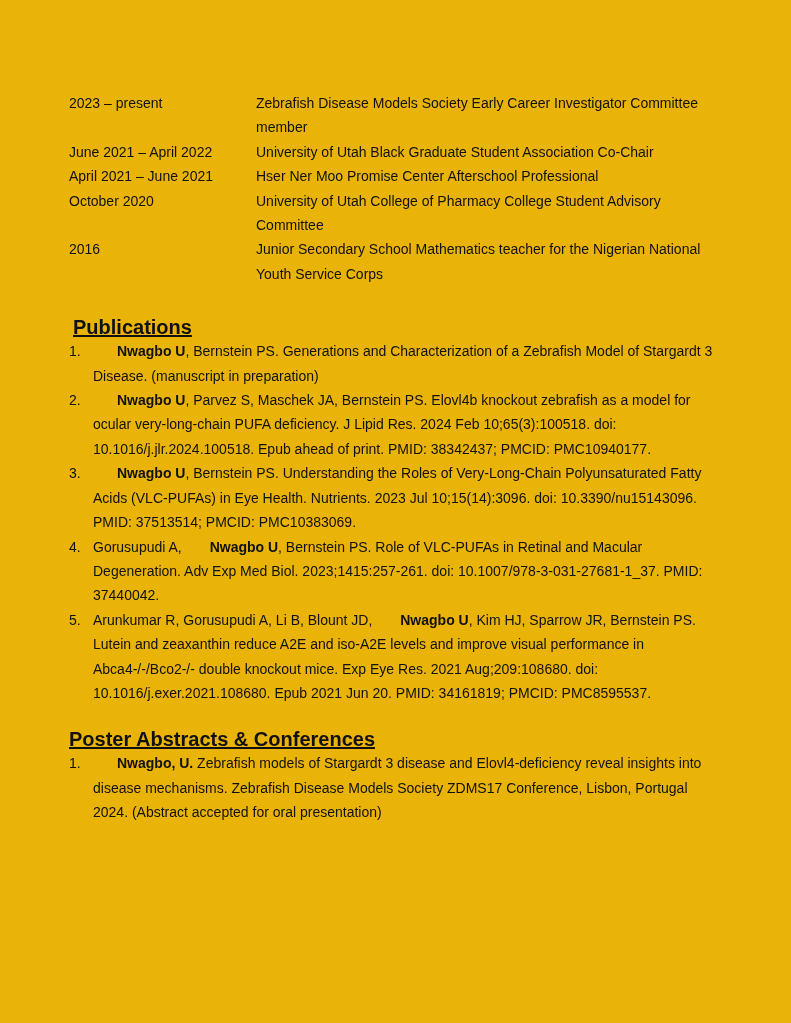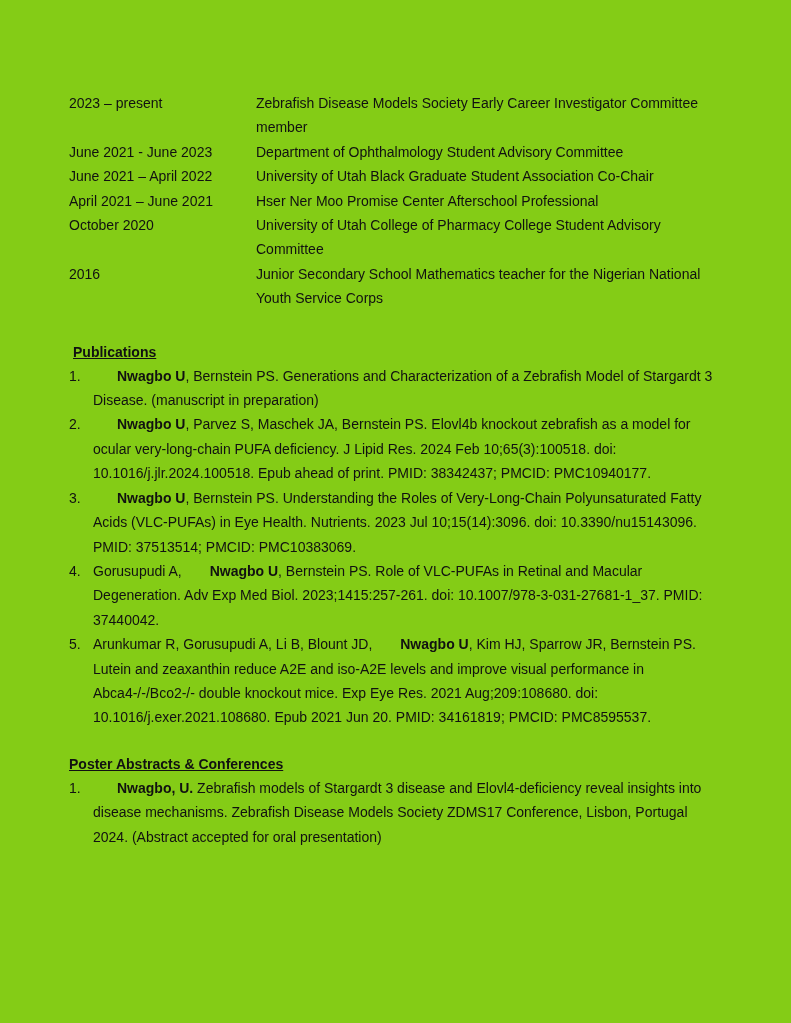--- a/index.html
+++ b/index.html
@@ -15,21 +15,21 @@
     font-family: "Liberation Sans", sans-serif;
     color: #111111;
     font-size: 14px;
   }
   .page {
     position: absolute;
     left: 0;
     top: 0;
     width: 791px;
     height: 1023px;
-    background: #84cc16;
+    background: #eab308;
   }
   .content {
     position: absolute;
     left: 69px;
     top: 91px;
     width: 650px;
   }
   .svc-table {
     border-collapse: collapse;
     width: 650px;
@@ -43,21 +43,21 @@
   .svc-date {
     width: 187px;
     white-space: nowrap;
   }
   .svc-desc {
     width: 463px;
   }
   .section-title {
     font-weight: bold;
     text-decoration: underline;
-    font-size: 14px;
+    font-size: 20px;
     line-height: 24px;
     margin: 0;
   }
   .section-title.pubs {
     margin-top: 29px;
     padding-left: 4px;
   }
   .section-title.posters {
     margin-top: 22px;
     text-decoration: underline;
@@ -85,24 +85,20 @@
 <body>
 
 <div class="page">
   <div class="content">
 
     <table class="svc-table">
       <tbody>
         <tr class="svc-row">
           <td class="svc-date">2023 – present</td>
           <td class="svc-desc">Zebrafish Disease Models Society Early Career Investigator Committee member</td>
-        </tr>
-        <tr class="svc-row">
-          <td class="svc-date">June 2021 - June 2023</td>
-          <td class="svc-desc">Department of Ophthalmology Student Advisory Committee</td>
         </tr>
         <tr class="svc-row">
           <td class="svc-date">June 2021 – April 2022</td>
           <td class="svc-desc">University of Utah Black Graduate Student Association Co-Chair</td>
         </tr>
         <tr class="svc-row">
           <td class="svc-date">April 2021 – June 2021</td>
           <td class="svc-desc">Hser Ner Moo Promise Center Afterschool Professional</td>
         </tr>
         <tr class="svc-row">

